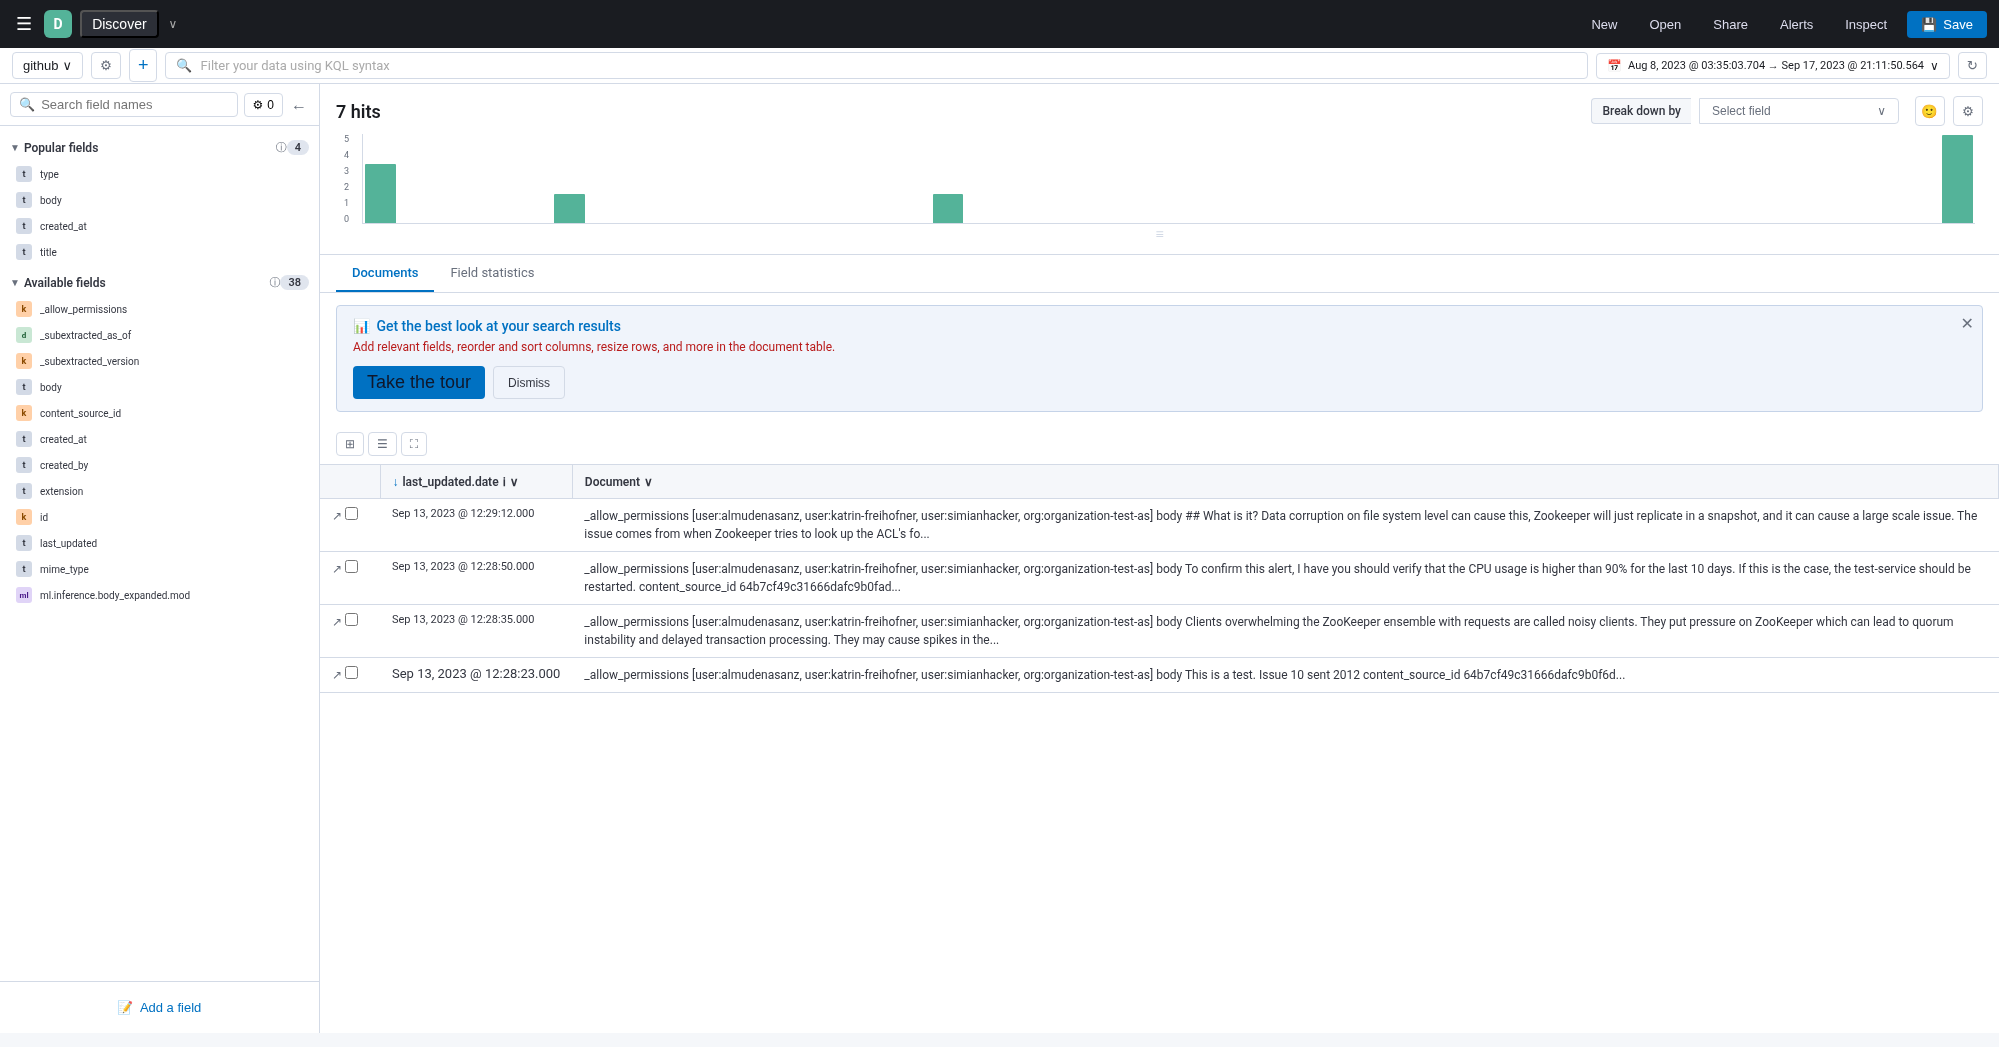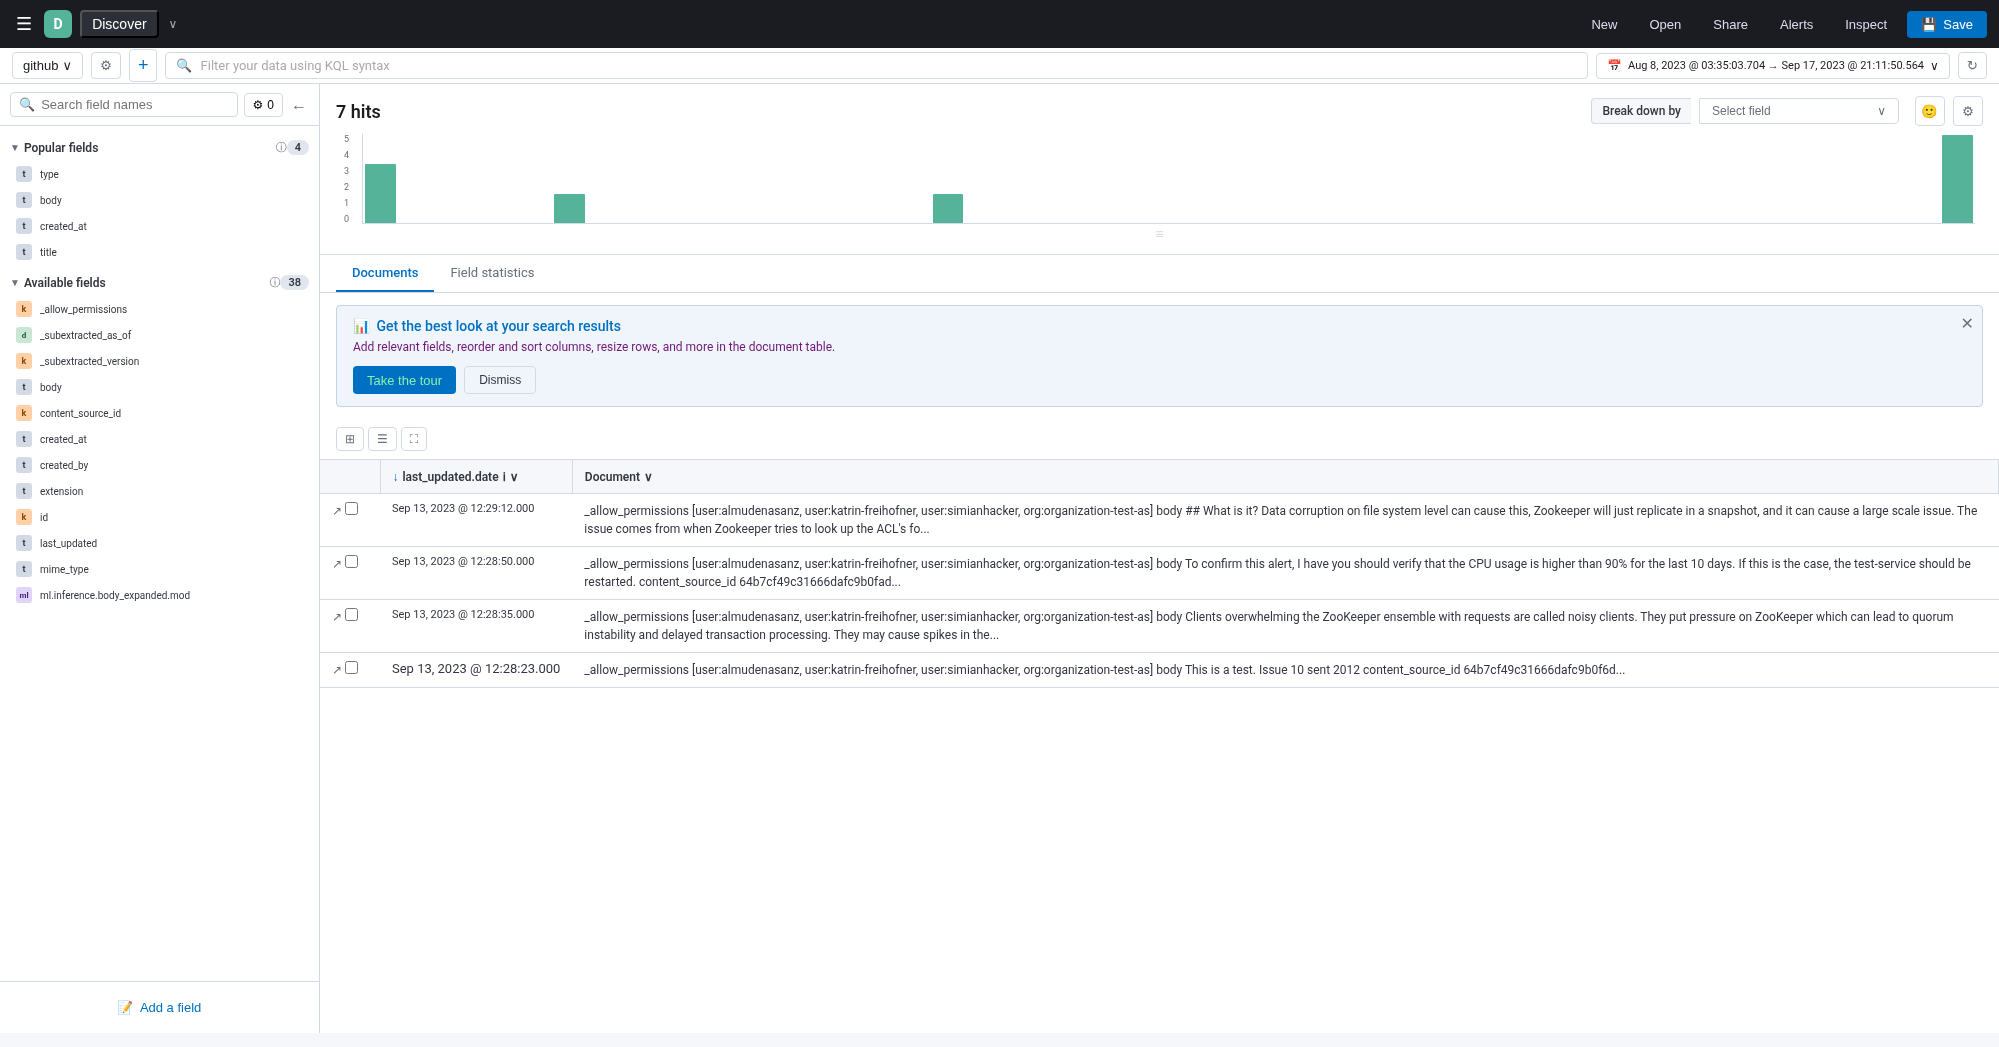--- a/index.html
+++ b/index.html
@@ -68,23 +68,23 @@
 
     .chart-canvas { height: 120px; position: relative; padding: 0 8px; }
     .chart-time-range { font-size: 11px; color: #69707d; text-align: center; padding: 4px 0; }
     .chart-drag-handle { display: flex; justify-content: center; padding: 2px 0 0; color: #d3dae6; font-size: 14px; }
     .docs-tabs { display: flex; border-bottom: 1px solid #d3dae6; padding: 0 16px; background: #fff; flex-shrink: 0; }
     .docs-tab { padding: 10px 16px; cursor: pointer; font-size: 13px; color: #69707d; border-bottom: 2px solid transparent; }
     .docs-tab.active { color: #0071c2; border-bottom-color: #0071c2; font-weight: 500; }
 
     .tour-banner { background: #f0f4fb; border: 1px solid #c5d3e8; border-radius: 4px; margin: 12px 16px; padding: 12px 16px; position: relative; }
     .tour-banner-title { color: #0071c2; font-size: 14px; font-weight: 500; margin-bottom: 6px; display: flex; align-items: center; gap: 6px; }
-    .tour-banner-text { color: #701a75; font-size: 12px; margin-bottom: 12px; }
+    .tour-banner-text { color: #b91c1c; font-size: 12px; margin-bottom: 12px; }
     .tour-banner-actions { display: flex; gap: 8px; }
-    .tour-btn { background: #0071c2; color: #86efac; border: none; border-radius: 4px; padding: 6px 14px; font-size: 13px; cursor: pointer; }
+    .tour-btn { background: #0071c2; color: #0f172a; border: none; border-radius: 4px; padding: 6px 14px; font-size: 18px; cursor: pointer; }
     .dismiss-btn { background: none; border: 1px solid #d3dae6; border-radius: 4px; padding: 6px 14px; font-size: 12px; cursor: pointer; color: #343741; }
     .tour-close-btn { position: absolute; top: 8px; right: 8px; background: none; border: none; cursor: pointer; color: #69707d; font-size: 16px; }
 
     .table-controls { display: flex; align-items: center; padding: 8px 16px; border-bottom: 1px solid #d3dae6; gap: 8px; }
     .sort-indicator { font-size: 12px; color: #343741; flex: 1; display: flex; align-items: center; gap: 4px; }
     .view-btns { display: flex; gap: 4px; }
     .view-btn { background: none; border: 1px solid #d3dae6; border-radius: 4px; padding: 4px 8px; cursor: pointer; color: #69707d; font-size: 12px; }
 
     .data-table { width: 100%; border-collapse: collapse; }
     .data-table th { text-align: left; padding: 8px 12px; font-size: 12px; color: #343741; background: #f5f7fa; border-bottom: 1px solid #d3dae6; border-right: 1px solid #d3dae6; font-weight: 600; }

